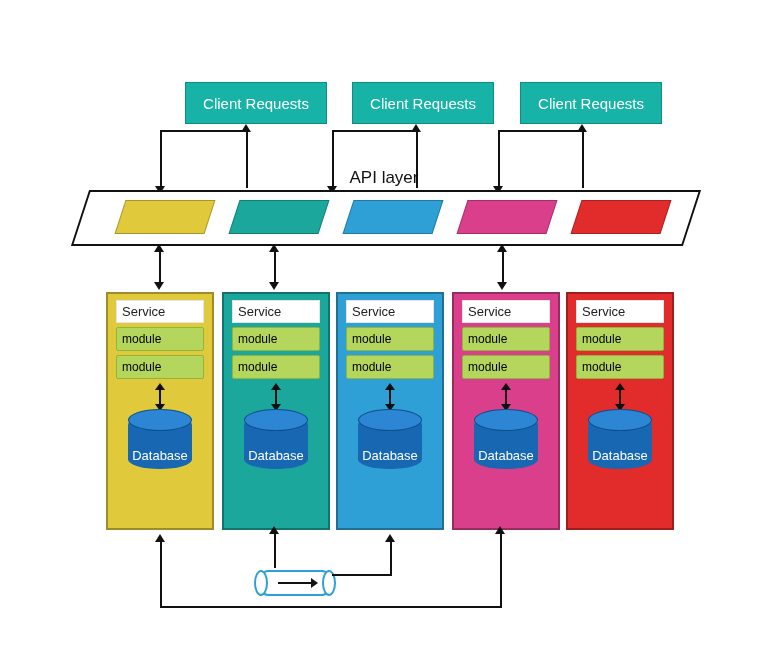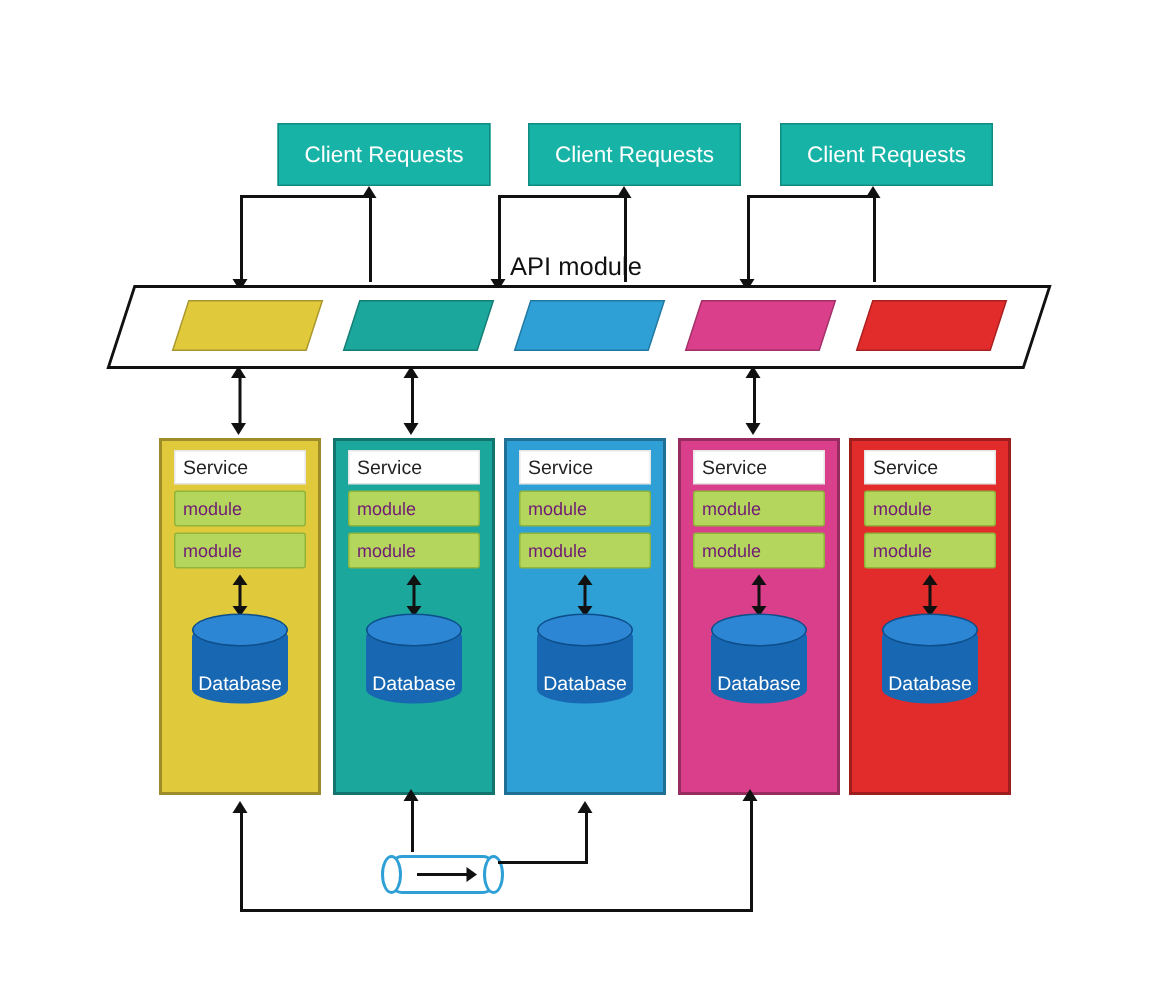--- a/index.html
+++ b/index.html
@@ -64,21 +64,21 @@
     box-sizing:border-box;
     padding:6px 8px 0 8px;
     color:#fff;
   }
   .svc-title{
     background:#fff;color:#222;
     font-size:13px;padding:3px 5px;margin-bottom:4px;
     border:1px solid rgba(0,0,0,.1);
   }
   .mod{
-    background:var(--green);color:#701a75;
+    background:var(--green);color:#000000;
     font-size:12px;padding:4px 5px;margin-bottom:4px;
     border:1px solid #8fb53a;border-radius:2px;
   }
   .vd{ 
     width:14px;height:28px;margin:2px auto 4px auto;
     position:relative;
   }
   .vd::before,.vd::after{content:"";position:absolute;left:50%;transform:translateX(-50%);
     border-left:5px solid transparent;border-right:5px solid transparent;}
   .vd::before{top:0;border-bottom:7px solid #111;}
@@ -140,21 +140,21 @@
 <div class="arrow" style="left:160px;top:130px;width:2px;height:58px"></div>
 <div class="ah-down" style="left:155px;top:186px"></div>
 <div class="arrow" style="left:160px;top:130px;width:86px;height:2px"></div>
 <div class="arrow" style="left:332px;top:130px;width:2px;height:58px"></div>
 <div class="ah-down" style="left:327px;top:186px"></div>
 <div class="arrow" style="left:332px;top:130px;width:84px;height:2px"></div>
 <div class="arrow" style="left:498px;top:130px;width:2px;height:58px"></div>
 <div class="ah-down" style="left:493px;top:186px"></div>
 <div class="arrow" style="left:498px;top:130px;width:84px;height:2px"></div>
 
-<div class="api-label">API module</div>
+<div class="api-label">API layer</div>
 <div class="api-bar"></div>
 <div class="api-chip" style="left:120px;background:#e1c93c"></div>
 <div class="api-chip" style="left:234px;background:#1ba79c"></div>
 <div class="api-chip" style="left:348px;background:#2ea0d6"></div>
 <div class="api-chip" style="left:462px;background:#d93f8a"></div>
 <div class="api-chip" style="left:576px;background:#e22b2b"></div>
 
 <div class="arrow" style="left:159px;top:250px;width:2px;height:34px"></div>
 <div class="ah-up" style="left:154px;top:244px"></div>
 <div class="ah-down" style="left:154px;top:282px"></div>

